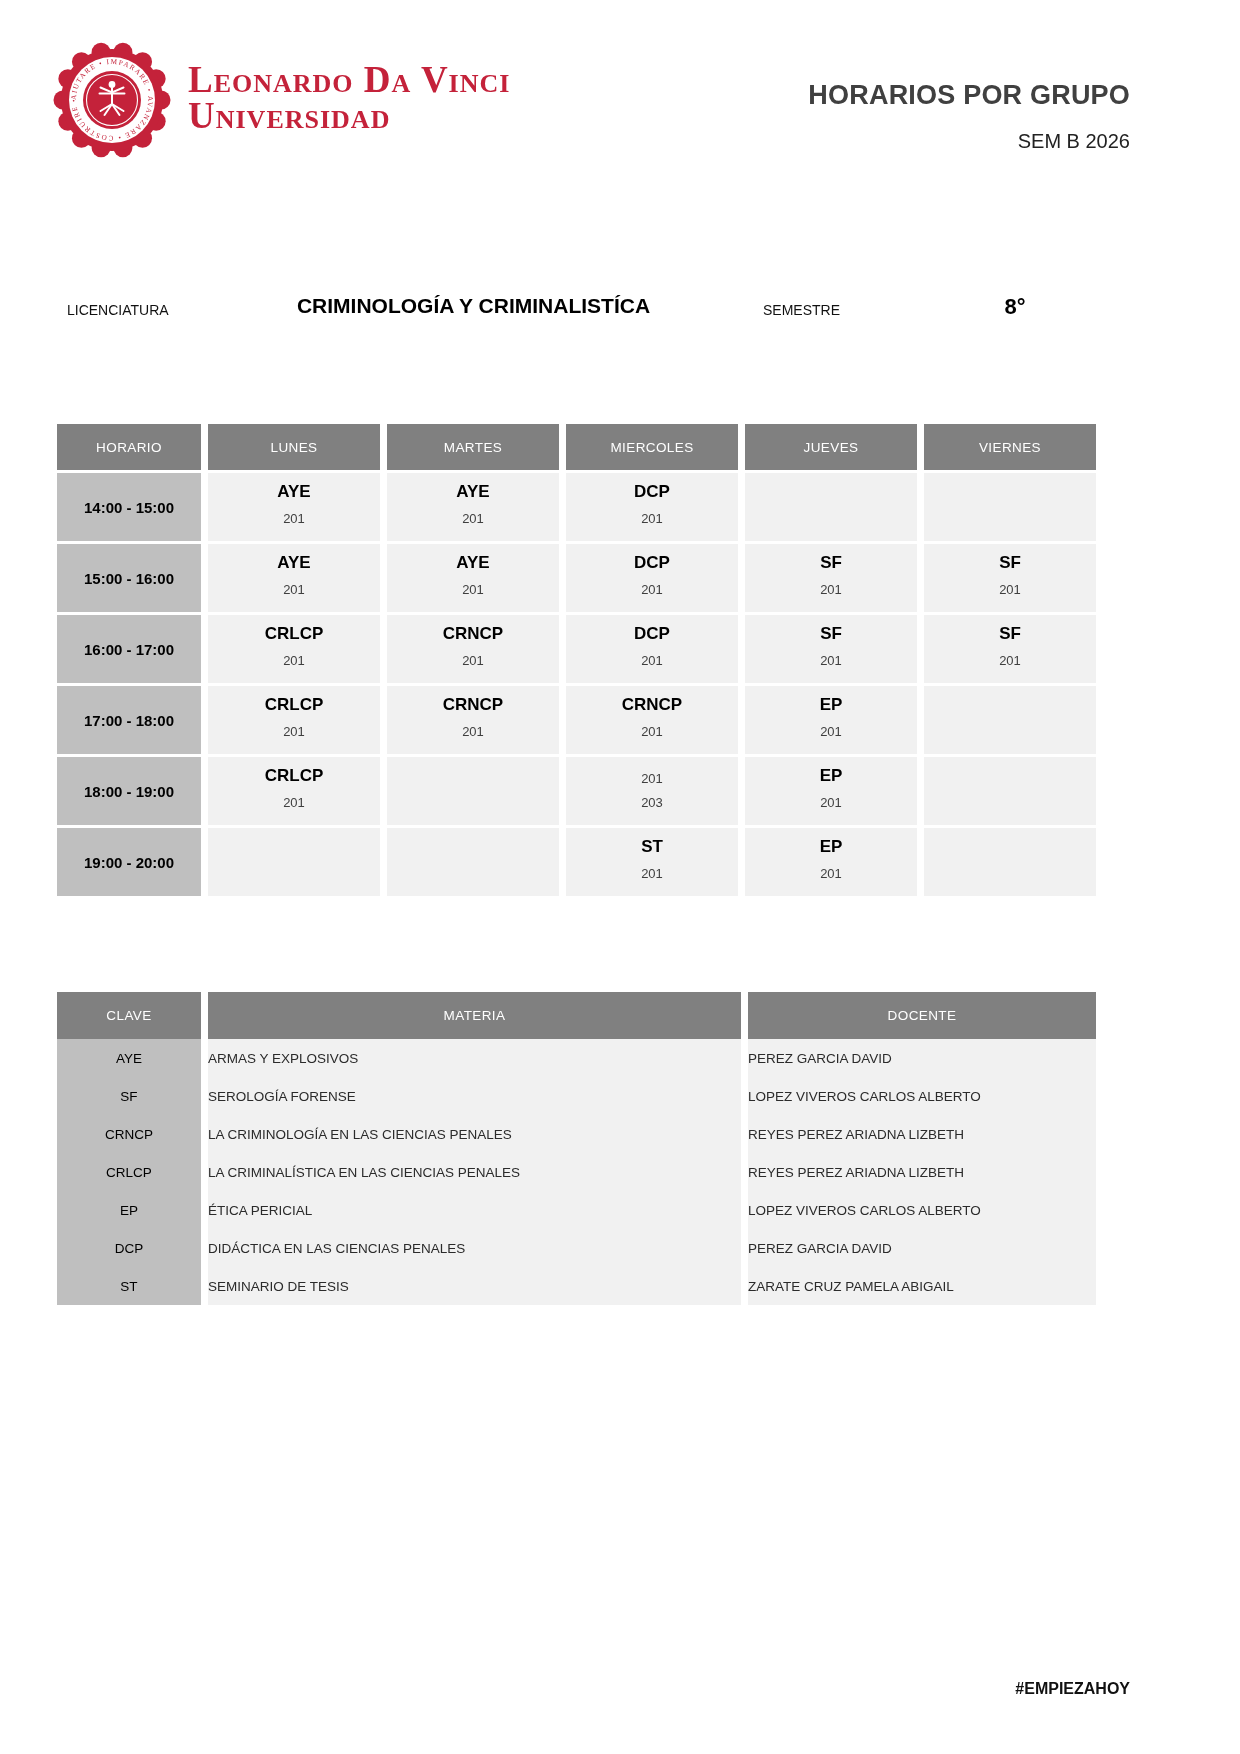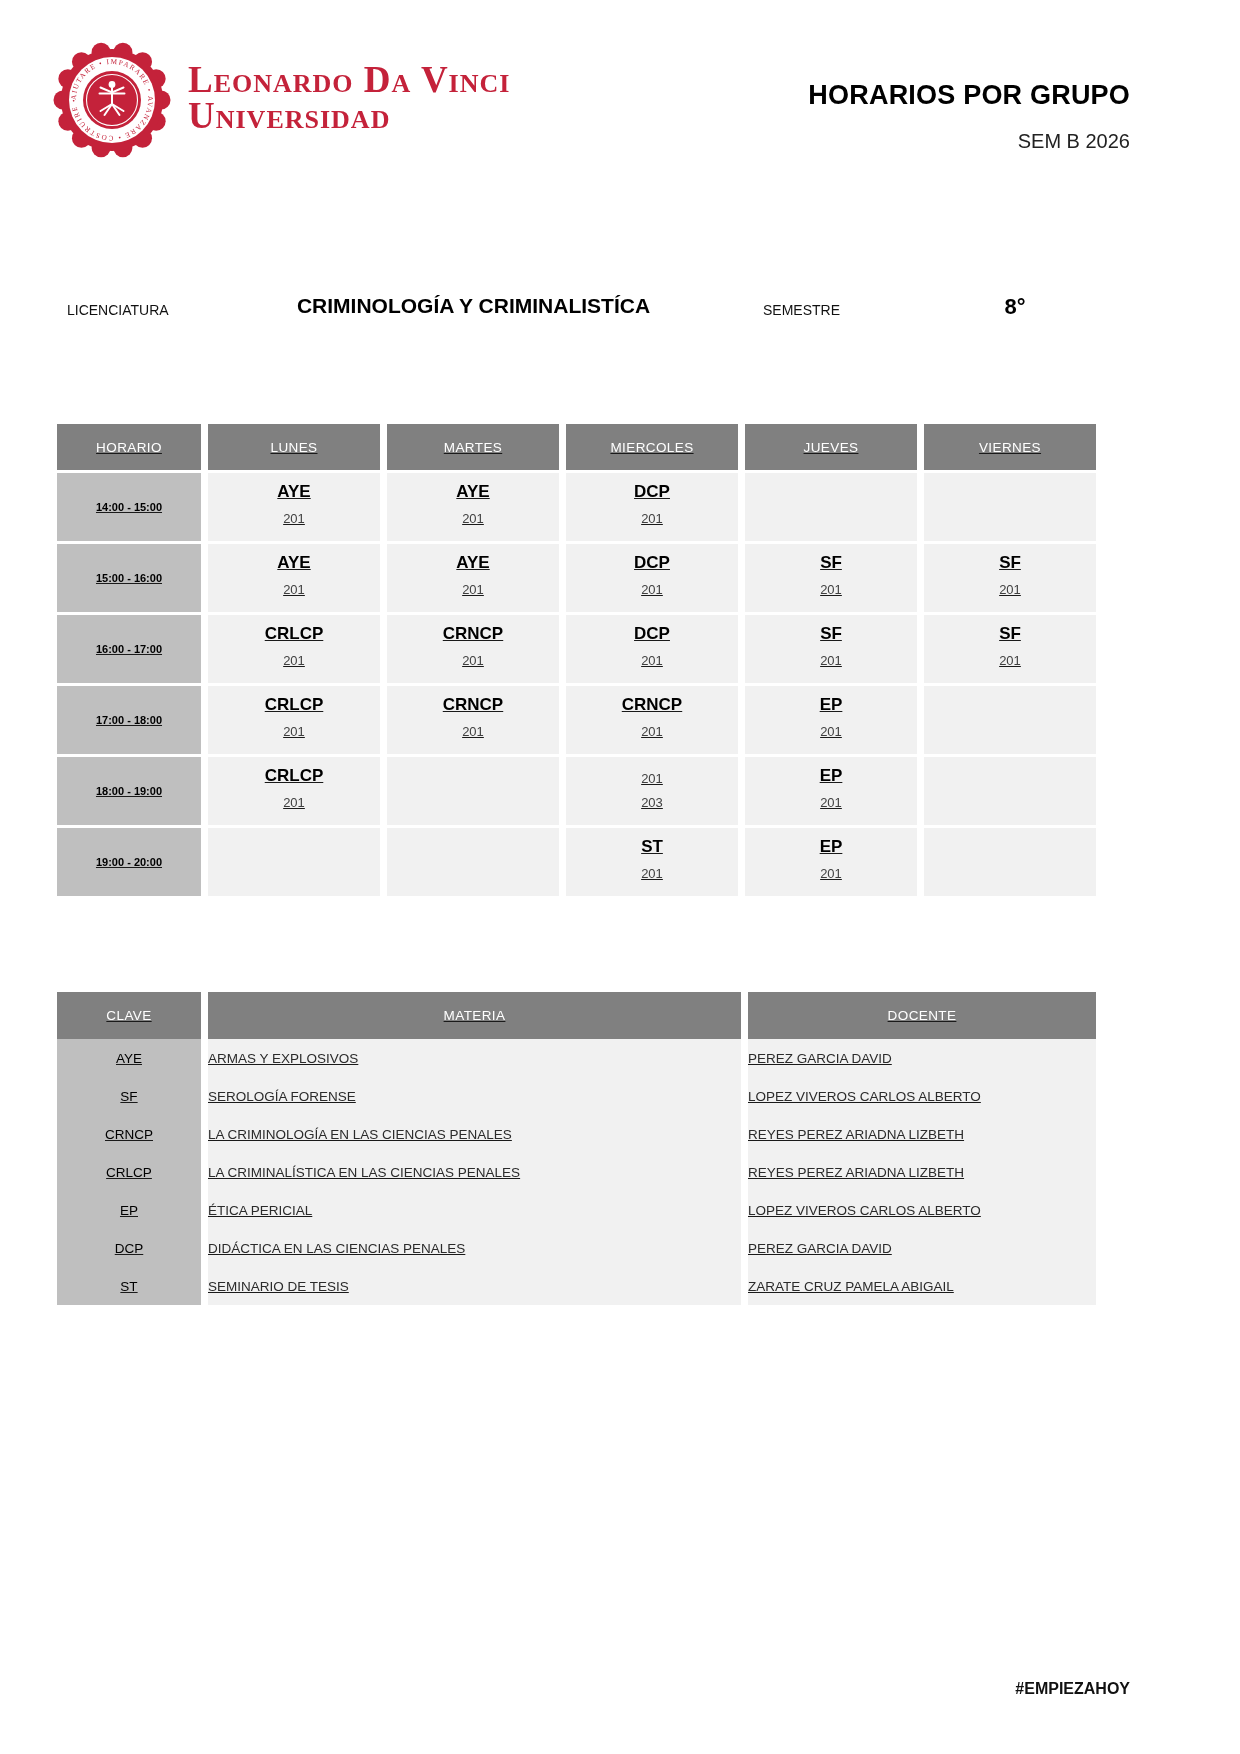--- a/index.html
+++ b/index.html
@@ -10,40 +10,40 @@
   
   .seal{position:absolute;left:52px;top:40px;width:120px;height:120px;}
   .brand-text{
     position:absolute;left:188px;top:62px;
     font-family:"Liberation Serif","DejaVu Serif",serif;
     font-variant:small-caps;letter-spacing:1px;
     color:var(--brand-red,#C4223A);line-height:36px;font-size:37px;font-weight:600;
     white-space:nowrap;
   }
   .doc-title{position:absolute;top:80px;right:110px;text-align:right;}
-  .doc-title .t1{font-size:27px;font-weight:700;color:#000000;letter-spacing:.2px;}
+  .doc-title .t1{font-size:27px;font-weight:700;color:#404040;letter-spacing:.2px;}
   .doc-title .t2{font-size:20px;font-weight:400;color:#222;margin-top:19px;}
   
   .program-row{position:absolute;left:0;top:294px;width:1097px;height:32px;}
   .degree-label{position:absolute;left:67px;top:8px;font-size:14px;color:#111;}
   .degree-name{position:absolute;left:207px;width:533px;top:0;text-align:center;
     font-size:21px;font-weight:700;color:#000;}
   .sem-label{position:absolute;left:763px;top:8px;font-size:14px;color:#111;}
   .sem-value{position:absolute;left:975px;width:80px;top:0;text-align:center;
     font-size:22px;font-weight:700;color:#000;}
   
-  table{border-collapse:separate;table-layout:fixed;text-decoration:underline;}
+  table{border-collapse:separate;table-layout:fixed;}
   .schedule{position:absolute;left:50px;top:421px;border-spacing:7px 3px;}
   .schedule th,.schedule td{padding:0;}
   .head-cell{
     background:var(--header-gray,#808080);color:#fff;font-weight:500;
     font-size:13.5px;letter-spacing:.4px;height:46px;text-align:center;vertical-align:middle;
   }
   .time-cell{
-    background:var(--key-gray,#BFBFBF);color:#000;font-weight:700;font-size:11px;
+    background:var(--key-gray,#BFBFBF);color:#000;font-weight:700;font-size:15px;
     height:68px;text-align:center;vertical-align:middle;
   }
   .slot-cell{background:var(--cell-gray,#F1F1F1);height:68px;vertical-align:top;text-align:center;}
   .slot-code{margin-top:9px;font-size:17px;font-weight:700;color:#000;min-height:21px;}
   .slot-code.as-room{font-size:13px;font-weight:400;color:var(--room-gray,#3F3F3F);padding-top:5px;min-height:16px;}
   .slot-room{margin-top:8px;font-size:13px;color:var(--room-gray,#3F3F3F);}
   
   .legend{position:absolute;left:50px;top:992px;border-spacing:7px 0;}
   .legend th,.legend td{padding:0;}
   .legend .head-cell{height:47px;}

